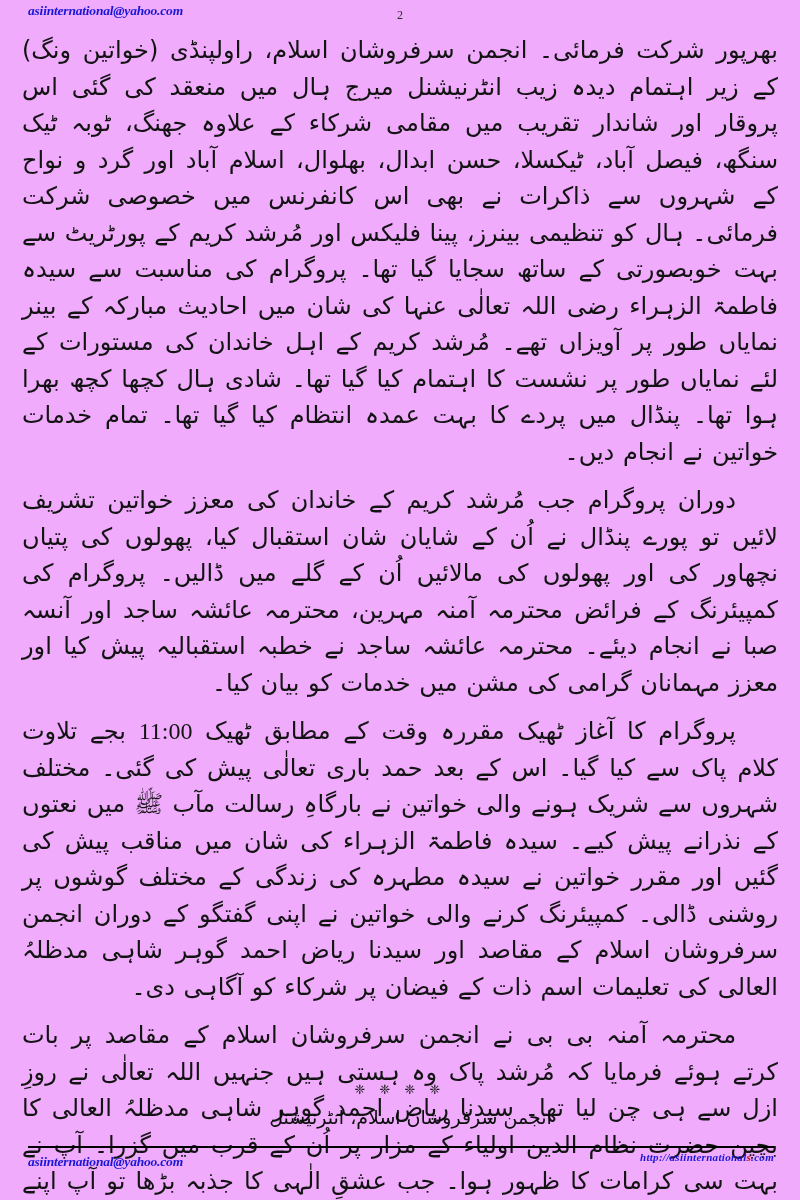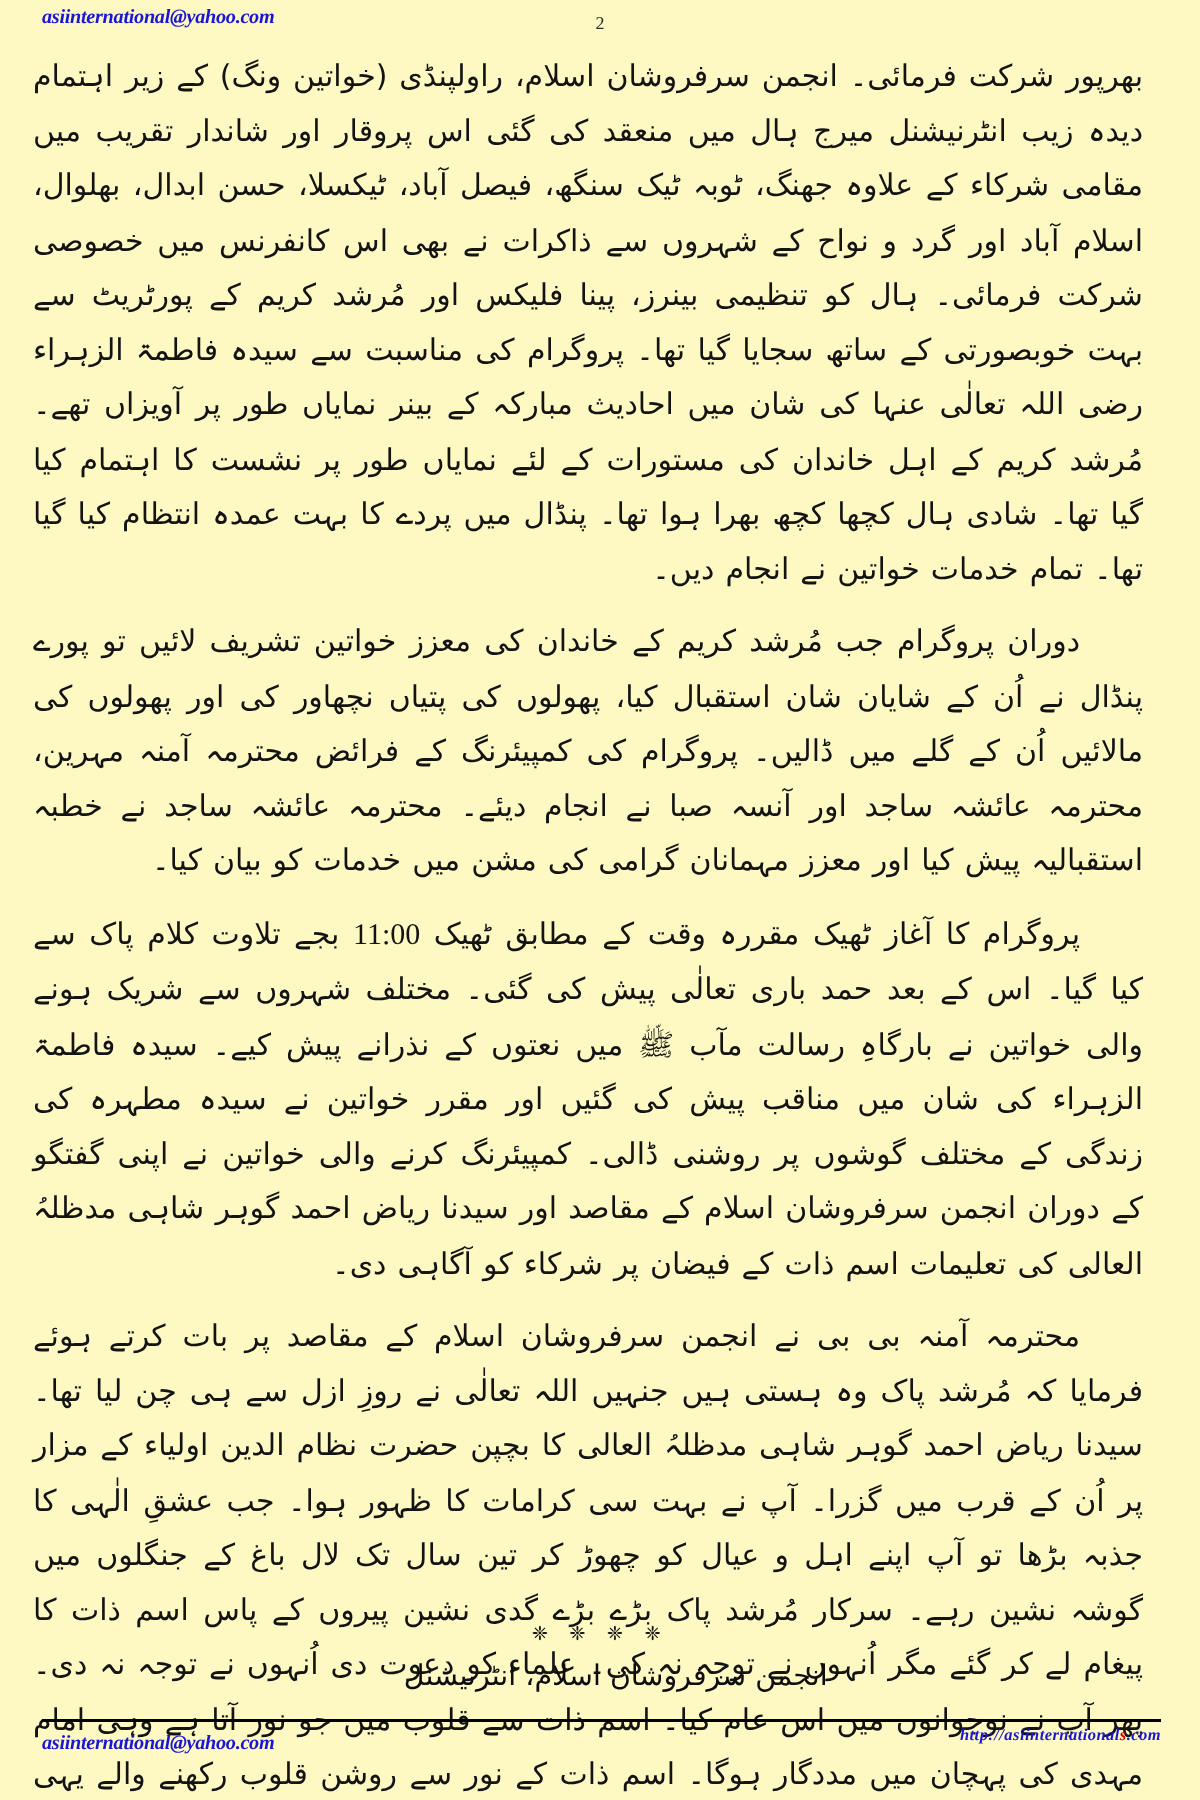--- a/index.html
+++ b/index.html
@@ -7,21 +7,21 @@
     margin: 0;
     padding: 0;
     background: #ffffff;
   }
 
   .page {
     position: relative;
     width: 800px;
     height: 1200px;
     margin: 0 auto;
-    background: #fef9c3;
+    background: #f0abfc;
     overflow: hidden;
     font-family: "Liberation Serif", "DejaVu Serif", serif;
   }
 
   
   .page-header {
     position: absolute;
     top: 0;
     left: 0;
     right: 0;
@@ -61,23 +61,23 @@
     right: 22px;
     bottom: 106px;
     direction: rtl;
   }
 
   .para {
     direction: rtl;
     text-align: justify;
     text-align-last: right;
     color: #131313;
-    font-size: 20px;
+    font-size: 24px;
     line-height: 36.5px;
-    margin: 0 16px 8px 0;
+    margin: 0 0 8px 0;
     font-family: "DejaVu Sans", "Liberation Sans", sans-serif;
     font-weight: 500;
     word-spacing: 1px;
   }
 
   .para.indent {
     text-indent: 42px;
   }
 
   .para .latin-num {

